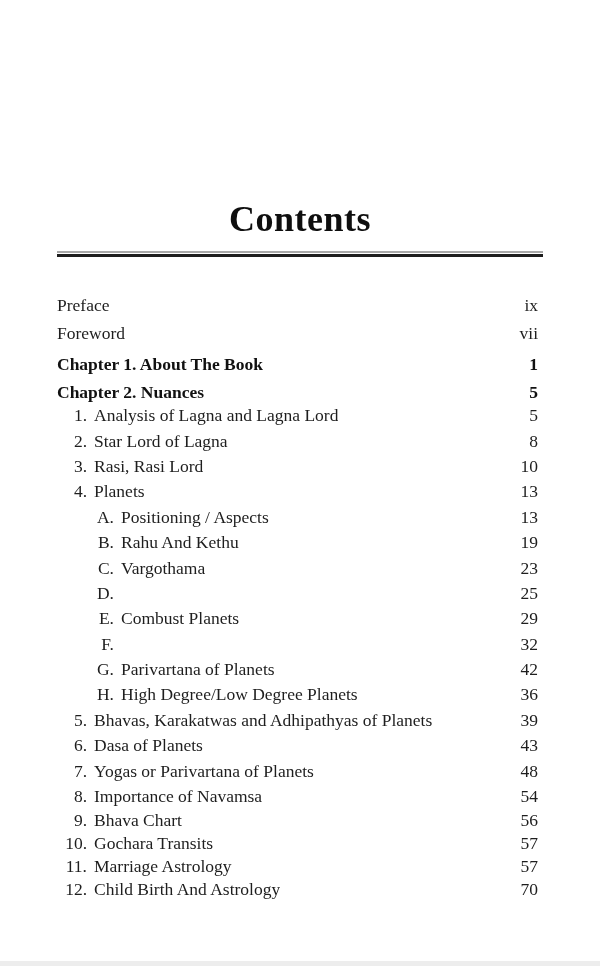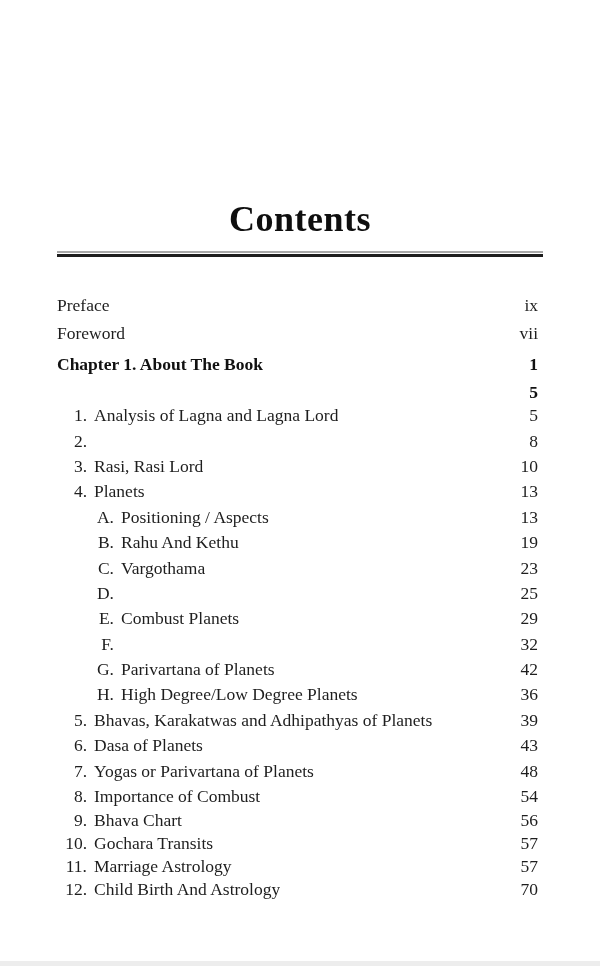--- a/index.html
+++ b/index.html
@@ -86,29 +86,31 @@
       </div>
       <div class="row front">
         <span class="label">Foreword</span>
         <span class="pg">vii</span>
       </div>
       <div class="row chapter">
         <span class="label">Chapter 1. About The Book</span>
         <span class="pg">1</span>
       </div>
       <div class="row chapter">
+        <span class="label">Chapter 2. Nuances</span>
         <span class="pg">5</span>
       </div>
       <div class="row item">
         <span class="num">1.</span>
         <span class="label">Analysis of Lagna and Lagna Lord</span>
         <span class="pg">5</span>
       </div>
       <div class="row item">
         <span class="num">2.</span>
+        <span class="label">Star Lord of Lagna</span>
         <span class="pg">8</span>
       </div>
       <div class="row item">
         <span class="num">3.</span>
         <span class="label">Rasi, Rasi Lord</span>
         <span class="pg">10</span>
       </div>
       <div class="row item">
         <span class="num">4.</span>
         <span class="label">Planets</span>
@@ -162,21 +164,21 @@
         <span class="label">Dasa of Planets</span>
         <span class="pg">43</span>
       </div>
       <div class="row item">
         <span class="num">7.</span>
         <span class="label">Yogas or Parivartana of Planets</span>
         <span class="pg">48</span>
       </div>
       <div class="row item">
         <span class="num">8.</span>
-        <span class="label">Importance of Combust</span>
+        <span class="label">Importance of Navamsa</span>
         <span class="pg">54</span>
       </div>
       <div class="row item">
         <span class="num">9.</span>
         <span class="label">Bhava Chart</span>
         <span class="pg">56</span>
       </div>
       <div class="row item">
         <span class="num">10.</span>
         <span class="label">Gochara Transits</span>

